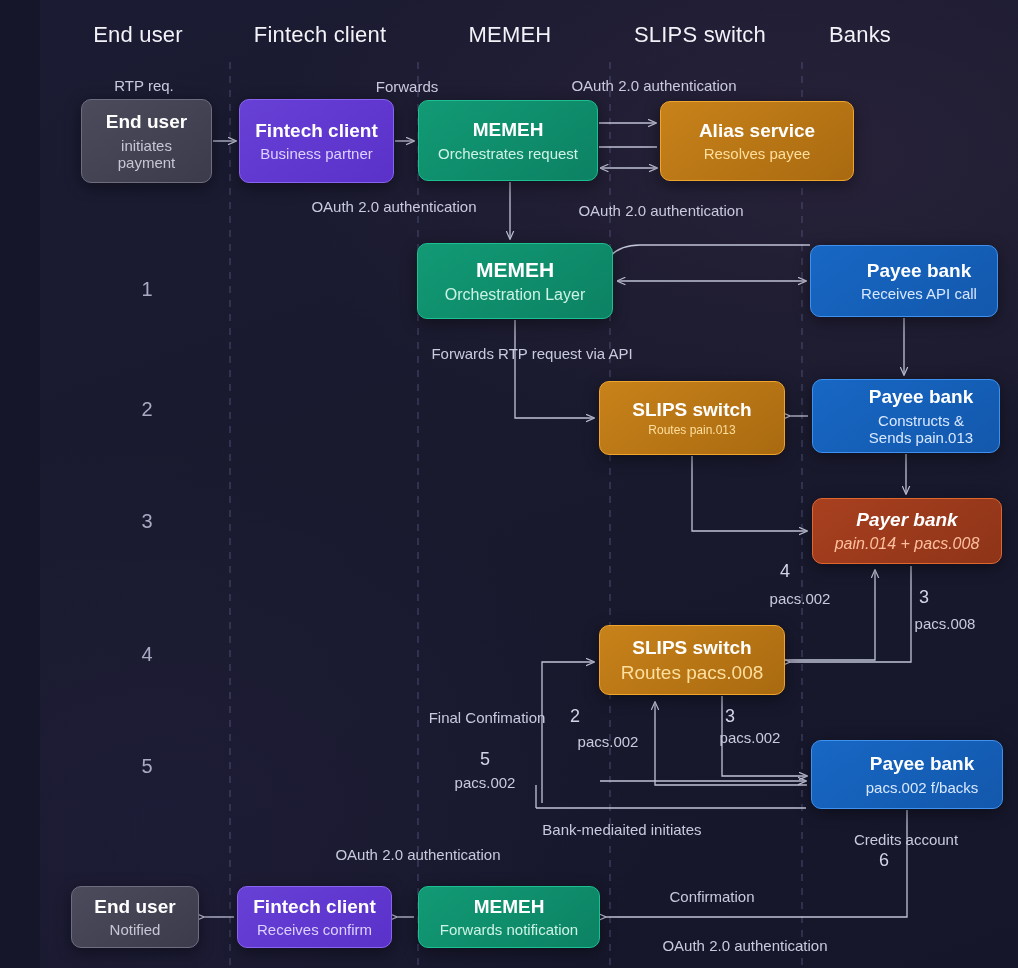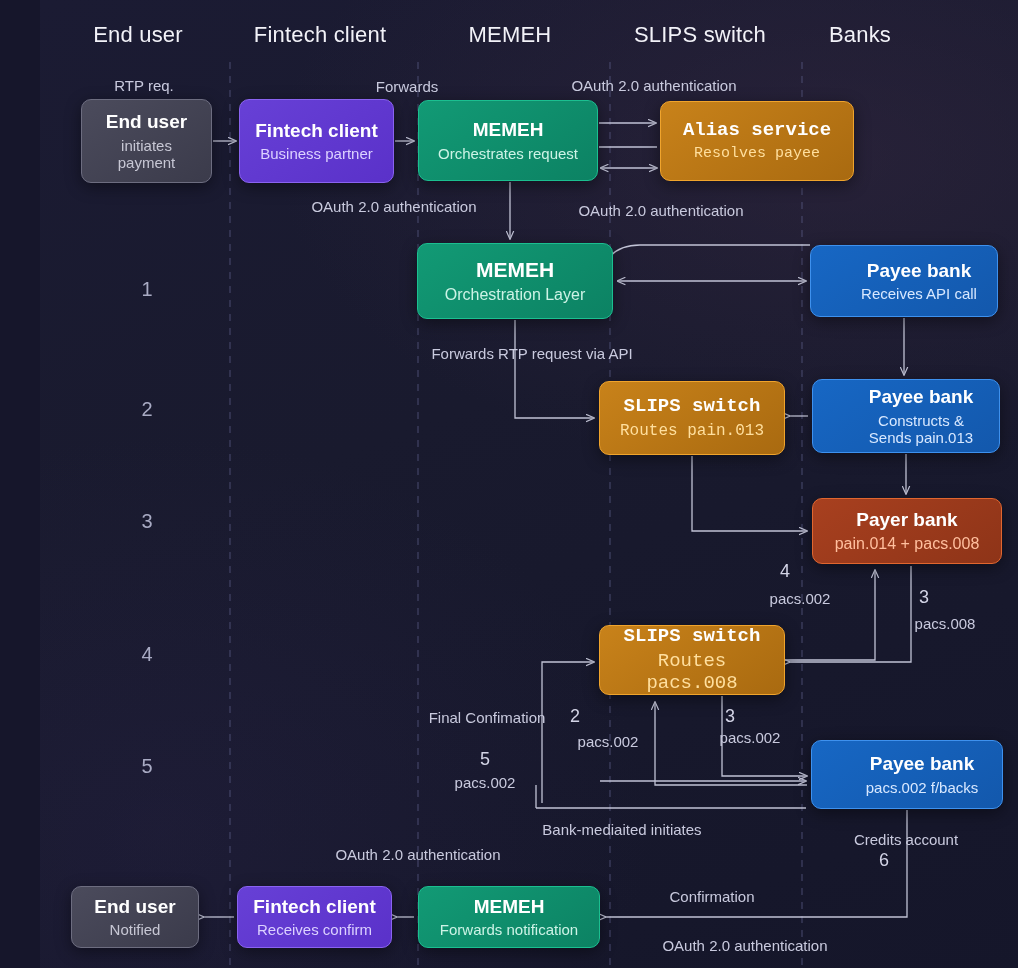--- a/index.html
+++ b/index.html
@@ -47,25 +47,25 @@
   }
   .node .t{font-size:19px;font-weight:bold;line-height:1.12;color:#ffffff;}
   .node .s{font-size:15px;line-height:1.14;margin-top:4px;}
 
   .n-grey{background:linear-gradient(145deg,#4b4b5c,#3b3b4b);border:1px solid #6d6d80;}
   .n-grey .s{color:#c7c7d4;}
   .n-purple{background:linear-gradient(145deg,#6740d6,#5a31c9);border:1px solid #8a63f0;}
   .n-purple .s{color:#dcd2ff;}
   .n-green{background:linear-gradient(145deg,#129a75,#0c8263);border:1px solid #1bbf90;}
   .n-green .s{color:#cdf3e6;text-align:right;}
-  .n-orange{background:linear-gradient(145deg,#c8821a,#a96a10);border:1px solid #f0a42c;font-family:Liberation Mono, monospace;}
+  .n-orange{background:linear-gradient(145deg,#c8821a,#a96a10);border:1px solid #f0a42c;}
   .n-orange .s{color:#ffdf9e;}
   .n-blue{background:linear-gradient(145deg,#1767c4,#1358ac);border:1px solid #3e91ee;padding-left:40px;}
   .n-blue .s{color:#d8e8ff;}
-  .n-red{background:linear-gradient(145deg,#a8401f,#8e3418);border:1px solid #e0662f;}
+  .n-red{background:linear-gradient(145deg,#a8401f,#8e3418);border:1px solid #e0662f;font-style:italic;}
   .n-red .s{color:#ffbf9e;}
 
   
   .elabel{
     position:absolute;transform:translate(-50%,-50%);
     font-size:15px;color:#c9cade;white-space:nowrap;text-align:center;line-height:1.22;
   }
   .elabel.two{white-space:normal;width:120px;}
   .elabel.num{font-size:18px;color:#d3d4e6;}
 </style>
@@ -172,21 +172,21 @@
     <div class="s" style="font-size:16px">Orchestration Layer</div>
   </div>
 
   <div class="node n-blue" style="left:770px;top:245px;width:188px;height:72px">
     <div class="t">Payee bank</div>
     <div class="s">Receives API call</div>
   </div>
 
   <div class="node n-orange" style="left:559px;top:381px;width:186px;height:74px">
     <div class="t">SLIPS switch</div>
-    <div class="s" style="font-size:16px">Routes pain.013</div>
+    <div class="s" style="font-size:12px">Routes pain.013</div>
   </div>
 
   <div class="node n-blue" style="left:772px;top:379px;width:188px;height:74px">
     <div class="t">Payee bank</div>
     <div class="s" style="white-space:pre-line">Constructs &amp;
 Sends pain.013</div>
   </div>
 
   <div class="node n-red" style="left:772px;top:498px;width:190px;height:66px">
     <div class="t">Payer bank</div>

